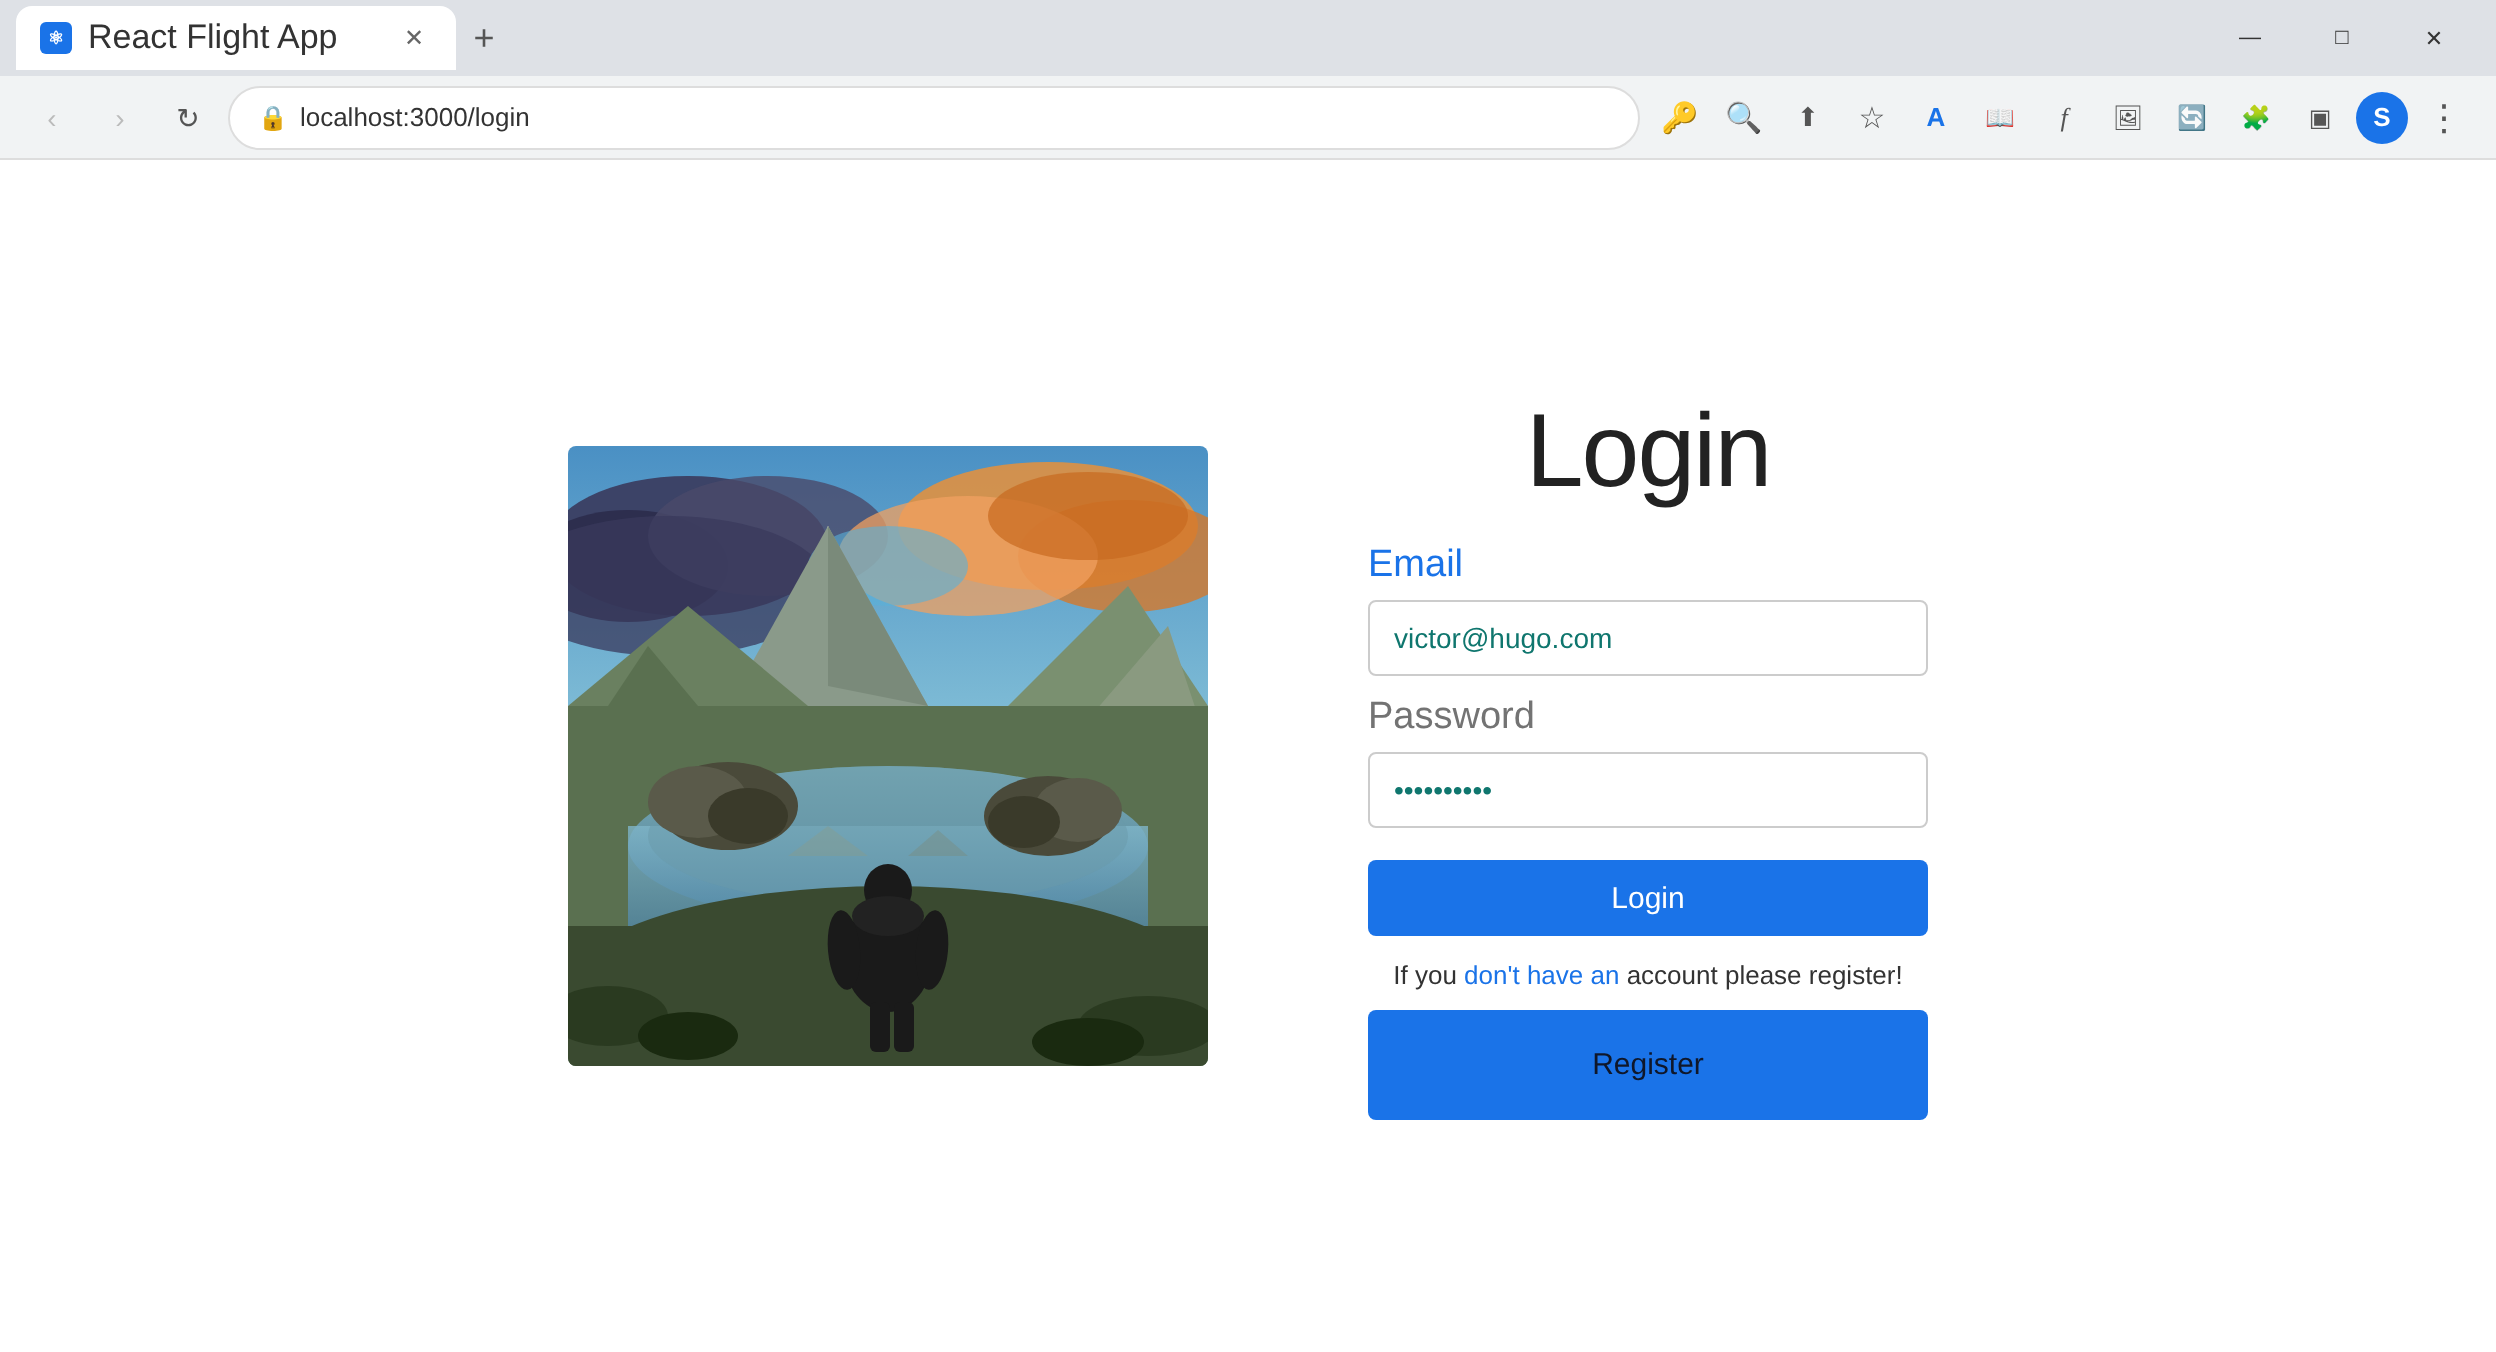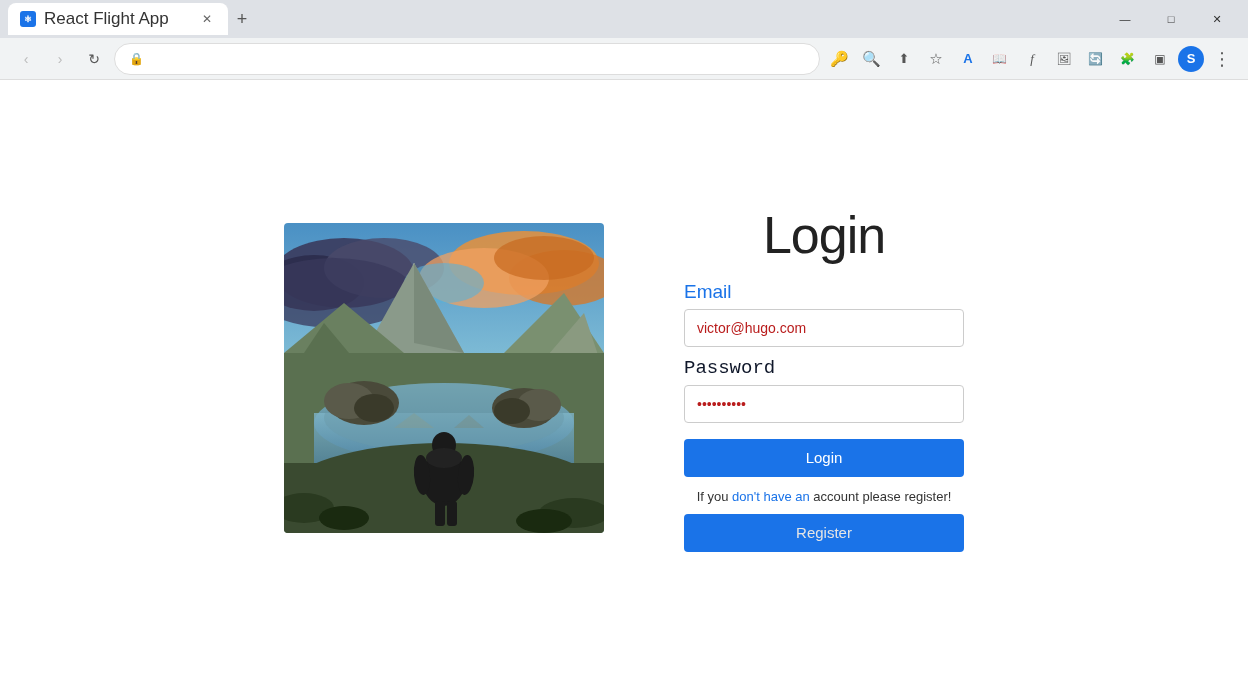--- a/index.html
+++ b/index.html
@@ -158,31 +158,30 @@
       letter-spacing: -1px;
     }
     .field-label {
       font-size: 19px;
       color: #1a73e8;
       margin-bottom: 6px;
       align-self: flex-start;
     }
     .field-label.password-label {
       margin-top: 10px;
-      color: #0f172a;
-      font-family: Liberation Mono, monospace;
+      color: #737373;
     }
     .form-input {
       width: 100%;
       height: 38px;
       border: 1px solid #ccc;
       border-radius: 4px;
       padding: 0 12px;
       font-size: 14px;
-      color: #b91c1c;
+      color: #0f766e;
       outline: none;
       background: #fff;
     }
     .login-btn {
       width: 100%;
       height: 38px;
       background: #1a73e8;
       color: #fff;
       border: none;
       border-radius: 4px;
@@ -190,23 +189,23 @@
       cursor: pointer;
       margin-top: 16px;
     }
     .register-text {
       margin-top: 12px;
       font-size: 13px;
       color: #333;
     }
     .register-btn {
       width: 100%;
-      height: 38px;
+      height: 55px;
       background: #1a73e8;
-      color: #e5e5e5;
+      color: #0f172a;
       border: none;
       border-radius: 4px;
       font-size: 15px;
       cursor: pointer;
       margin-top: 10px;
     }
   </style>
 </head>
 <body>
 
@@ -228,20 +227,21 @@
     </div>
   </div>
 
   <div class="toolbar">
     <button class="nav-btn disabled">‹</button>
     <button class="nav-btn disabled">›</button>
     <button class="nav-btn">↻</button>
 
     <div class="address-bar">
       <span class="lock-icon">🔒</span>
+      <span class="address-text">localhost:3000/login</span>
     </div>
 
     <div class="toolbar-icons">
       <button class="toolbar-icon-btn" title="Passwords">🔑</button>
       <button class="toolbar-icon-btn" title="Zoom">🔍</button>
       <button class="toolbar-icon-btn" title="Share" style="font-size:13px;">⬆</button>
       <button class="toolbar-icon-btn" title="Favorites">☆</button>
       <button class="toolbar-icon-btn" title="Translate" style="font-size:13px;font-weight:bold;color:#1a73e8;">A</button>
       <button class="toolbar-icon-btn" title="Reading view" style="font-size:12px;">📖</button>
       <button class="toolbar-icon-btn" title="Font" style="font-size:13px;font-style:italic;font-family:serif;">f</button>

